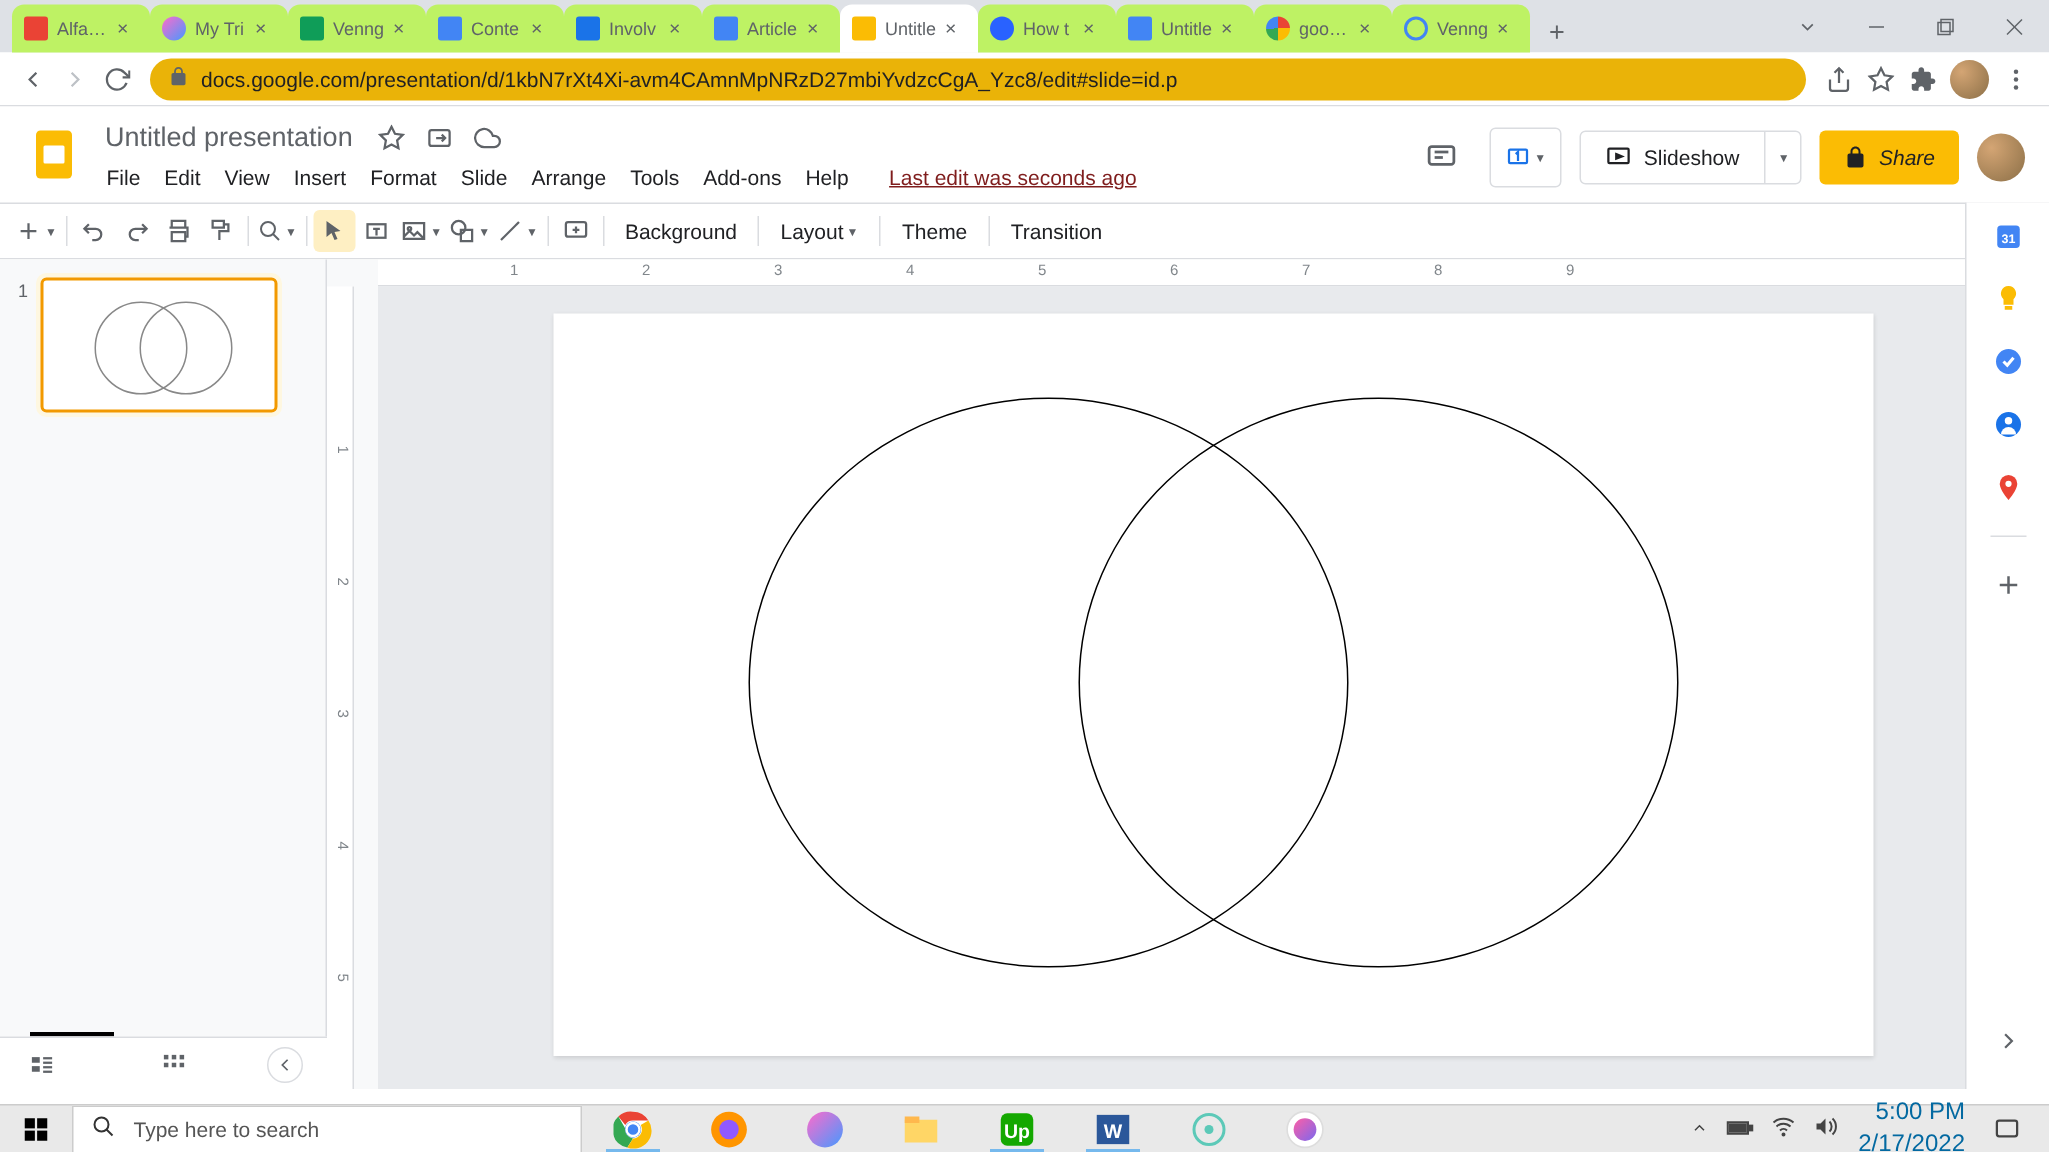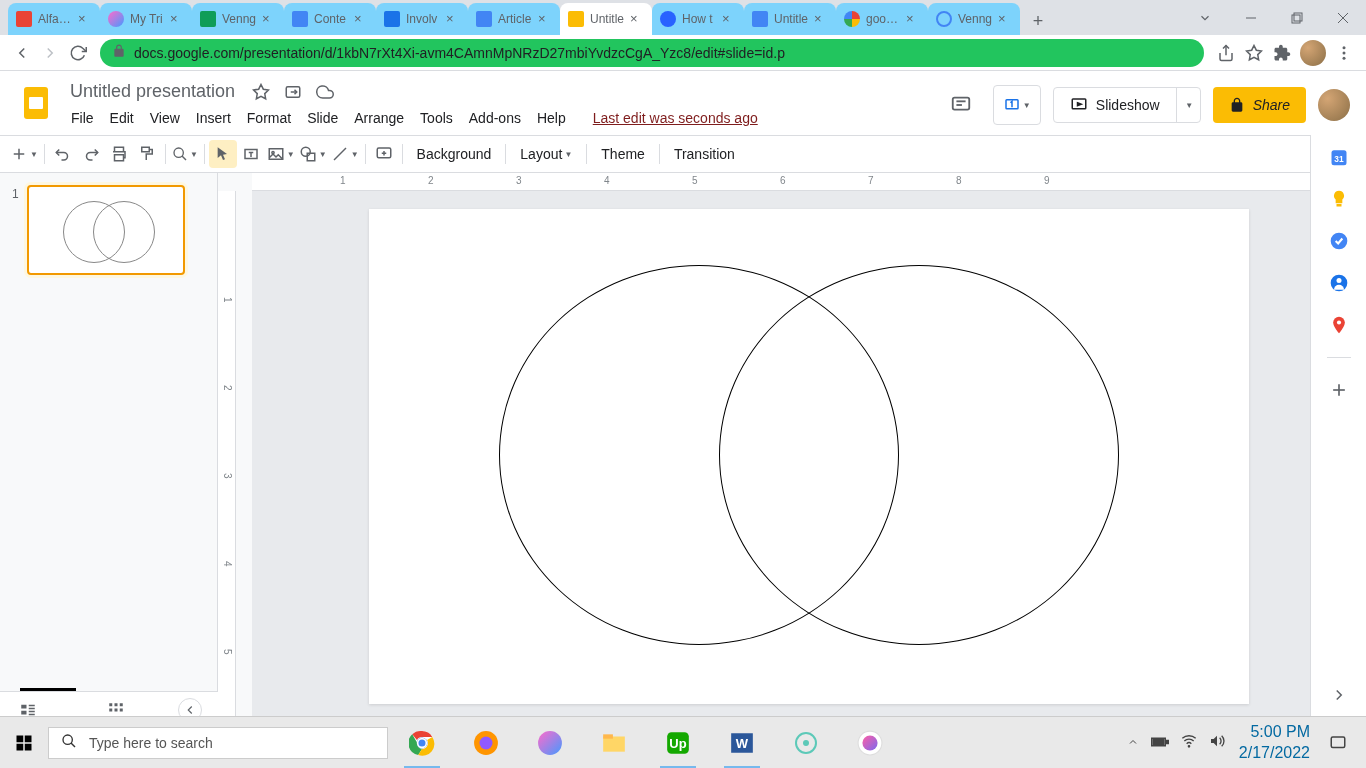--- a/index.html
+++ b/index.html
@@ -1,32 +1,32 @@
 <!DOCTYPE html>
 <html><head>
 <meta charset="utf-8">
 <style>
 * { margin: 0; padding: 0; box-sizing: border-box; font-family: Arial, sans-serif; }
 body { width: 1366px; height: 768px; overflow: hidden; background: #fff; position: relative; }
 
 
 .browser-tabs { height: 35px; background: #dee1e6; display: flex; align-items: flex-end; padding-left: 8px; }
-.tab { height: 32px; width: 92px; background: #7dd3fc; border-radius: 8px 8px 0 0; display: flex; align-items: center; padding: 0 8px; font-size: 12px; color: #5f6368; position: relative; cursor: pointer; }
+.tab { height: 32px; width: 92px; background: #bef264; border-radius: 8px 8px 0 0; display: flex; align-items: center; padding: 0 8px; font-size: 12px; color: #5f6368; position: relative; cursor: pointer; }
 .tab.active { background: #fff; }
 .tab-favicon { width: 16px; height: 16px; margin-right: 6px; flex-shrink: 0; display: flex; align-items: center; justify-content: center; }
 .tab-title { white-space: nowrap; overflow: hidden; text-overflow: ellipsis; flex: 1; }
 .tab-close { width: 14px; height: 14px; margin-left: 4px; color: #5f6368; font-size: 13px; line-height: 1; flex-shrink: 0; }
 .new-tab-btn { width: 28px; height: 28px; display: flex; align-items: center; justify-content: center; color: #5f6368; font-size: 18px; cursor: pointer; margin-left: 4px; }
 .window-controls { margin-left: auto; display: flex; align-items: center; height: 100%; }
 .window-btn { width: 46px; height: 100%; display: flex; align-items: center; justify-content: center; color: #5f6368; cursor: pointer; }
 
 .address-bar { height: 36px; background: #fff; display: flex; align-items: center; padding: 0 8px; border-bottom: 1px solid #dadce0; }
 .nav-btn { width: 28px; height: 28px; display: flex; align-items: center; justify-content: center; color: #5f6368; cursor: pointer; border-radius: 50%; }
 .nav-btn.disabled { color: #bdc1c6; }
-.url-bar { flex: 1; height: 28px; background: #22c55e; border-radius: 14px; margin: 0 8px; display: flex; align-items: center; padding: 0 12px; font-size: 14px; color: #202124; }
+.url-bar { flex: 1; height: 28px; background: #eab308; border-radius: 14px; margin: 0 8px; display: flex; align-items: center; padding: 0 12px; font-size: 14px; color: #202124; }
 .url-lock { color: #5f6368; margin-right: 8px; }
 .ext-icon { width: 28px; height: 28px; display: flex; align-items: center; justify-content: center; color: #5f6368; cursor: pointer; }
 .avatar-small { width: 26px; height: 26px; border-radius: 50%; background: radial-gradient(circle at 30% 30%, #d4a574, #8b6f47); margin: 0 4px; }
 
 
 .app-header { height: 64px; background: #fff; display: flex; align-items: flex-start; padding: 8px 16px 0; }
 .slides-logo { width: 40px; height: 40px; margin-right: 8px; margin-top: 4px; }
 .slides-logo svg { width: 100%; height: 100%; }
 .doc-info { display: flex; flex-direction: column; flex: 1; }
 .doc-title-row { display: flex; align-items: center; gap: 8px; }
@@ -83,21 +83,21 @@
 .sidebar-sep { width: 24px; height: 1px; background: #dadce0; }
 .sidebar-expand { position: absolute; bottom: 18px; color: #5f6368; cursor: pointer; }
 
 
 .bottom-bar { height: 36px; border-top: 1px solid #dadce0; background: #fff; display: flex; align-items: center; padding: 0 16px; width: 218px; }
 .bottom-icon { width: 24px; height: 24px; display: flex; align-items: center; justify-content: center; color: #5f6368; cursor: pointer; margin-right: 24px; }
 .bottom-chevron { margin-left: auto; border: 1px solid #dadce0; border-radius: 50%; width: 24px; height: 24px; display: flex; align-items: center; justify-content: center; color: #5f6368; cursor: pointer; }
 .bottom-active { width: 56px; height: 3px; background: #000; position: absolute; left: 20px; top: 688px; }
 
 
-.taskbar { position: absolute; bottom: 0; left: 0; right: 0; height: 52px; background: #e9e9e9; display: flex; align-items: center; border-top: 1px solid #ccc; }
+.taskbar { position: absolute; bottom: 0; left: 0; right: 0; height: 32px; background: #e9e9e9; display: flex; align-items: center; border-top: 1px solid #ccc; }
 .start-btn { width: 48px; height: 100%; display: flex; align-items: center; justify-content: center; cursor: pointer; }
 .search-box { height: 32px; width: 340px; background: #fff; border: 1px solid #ccc; display: flex; align-items: center; padding: 0 12px; font-size: 14px; color: #555; margin-left: 0; }
 .search-icon-tb { margin-right: 12px; color: #333; }
 .task-icons { display: flex; align-items: center; height: 100%; margin-left: 12px; gap: 20px; }
 .task-icon { width: 44px; height: 100%; display: flex; align-items: center; justify-content: center; cursor: pointer; position: relative; }
 .task-icon.active::after { content: ''; position: absolute; bottom: 0; left: 4px; right: 4px; height: 2px; background: #76b9ed; }
 .systray { margin-left: auto; display: flex; align-items: center; height: 100%; padding-right: 8px; }
 .systray-icon { padding: 0 6px; color: #444; cursor: pointer; font-size: 14px; }
 .clock { font-size: 16px; color: #0369a1; text-align: right; padding: 0 8px; line-height: 1.3; }
 .notif-btn { width: 40px; height: 100%; display: flex; align-items: center; justify-content: center; color: #444; cursor: pointer; }

